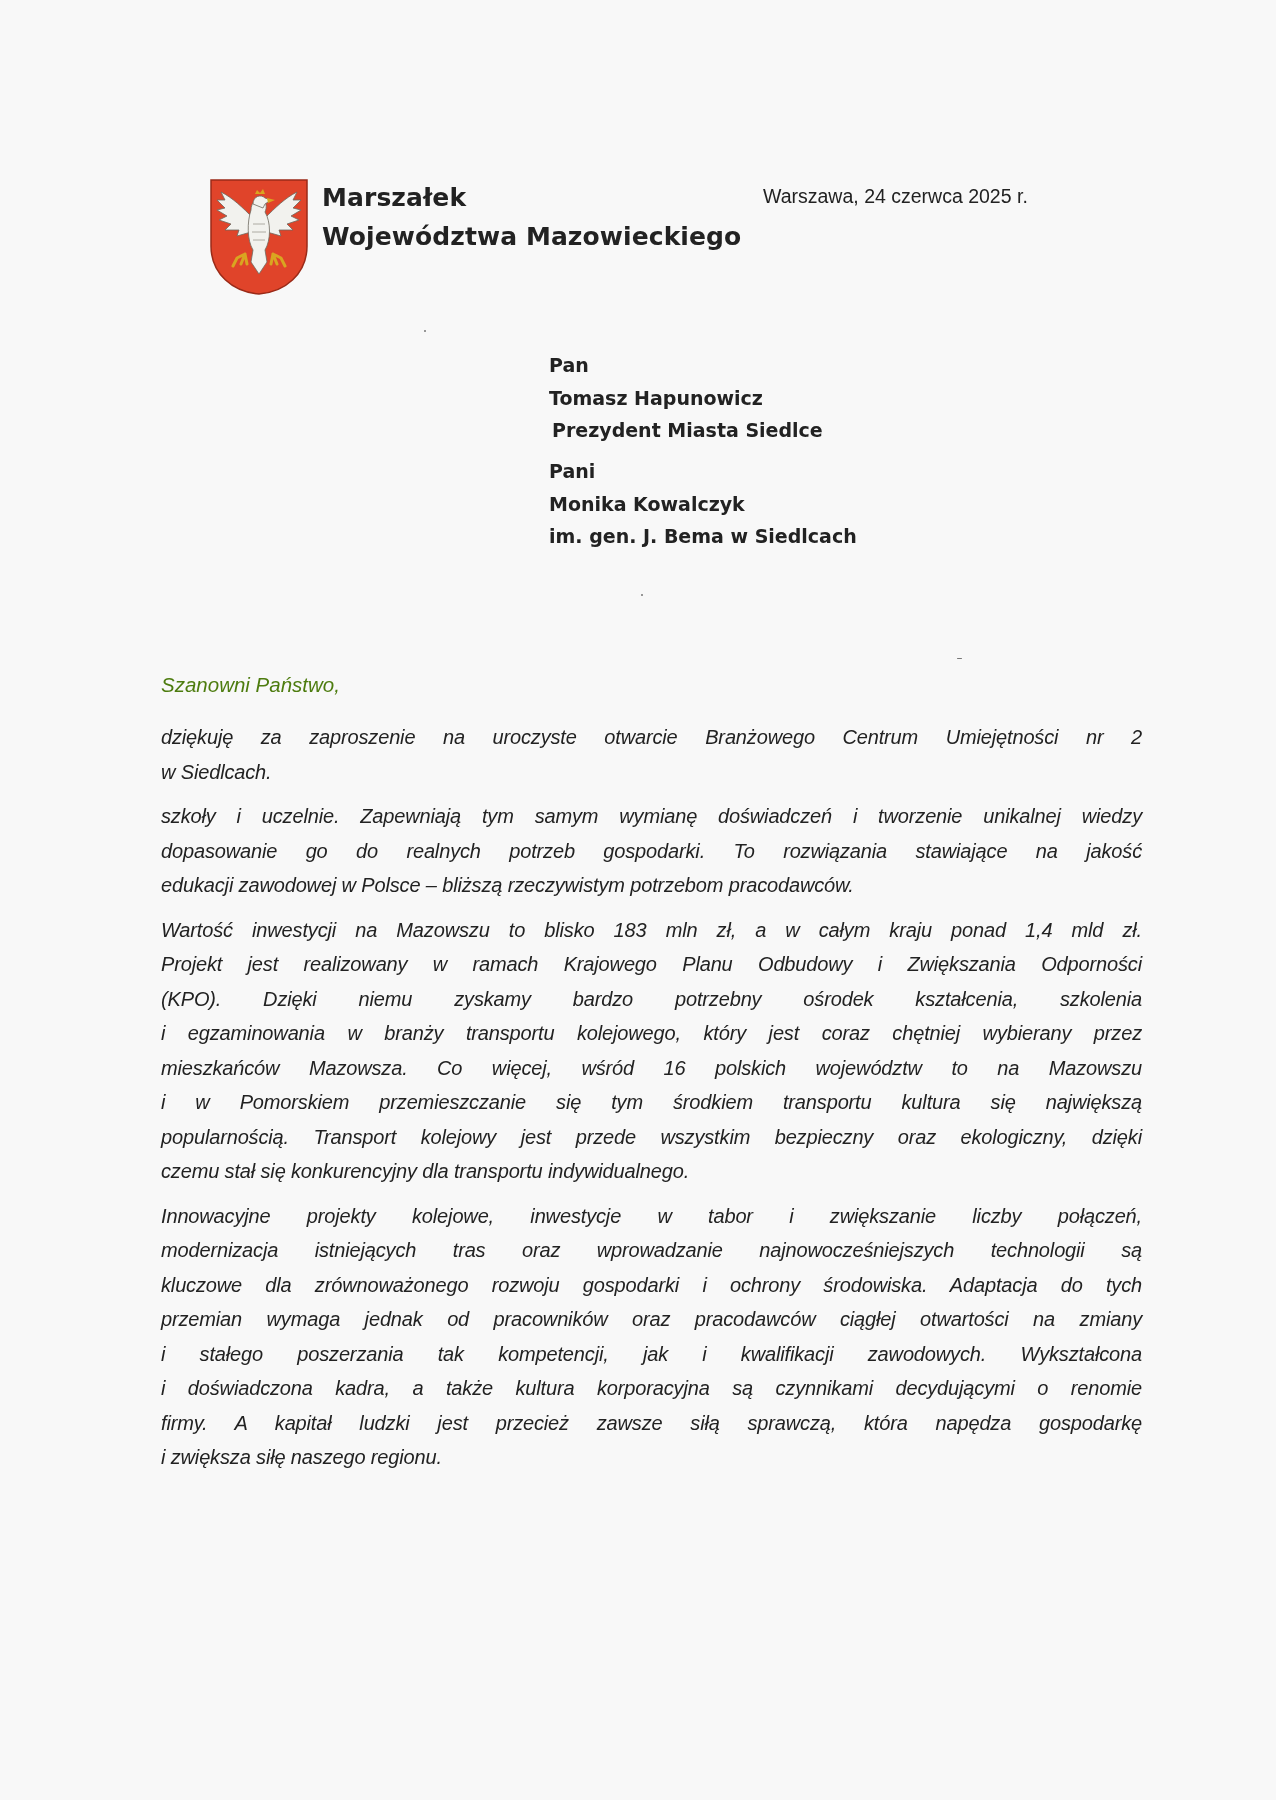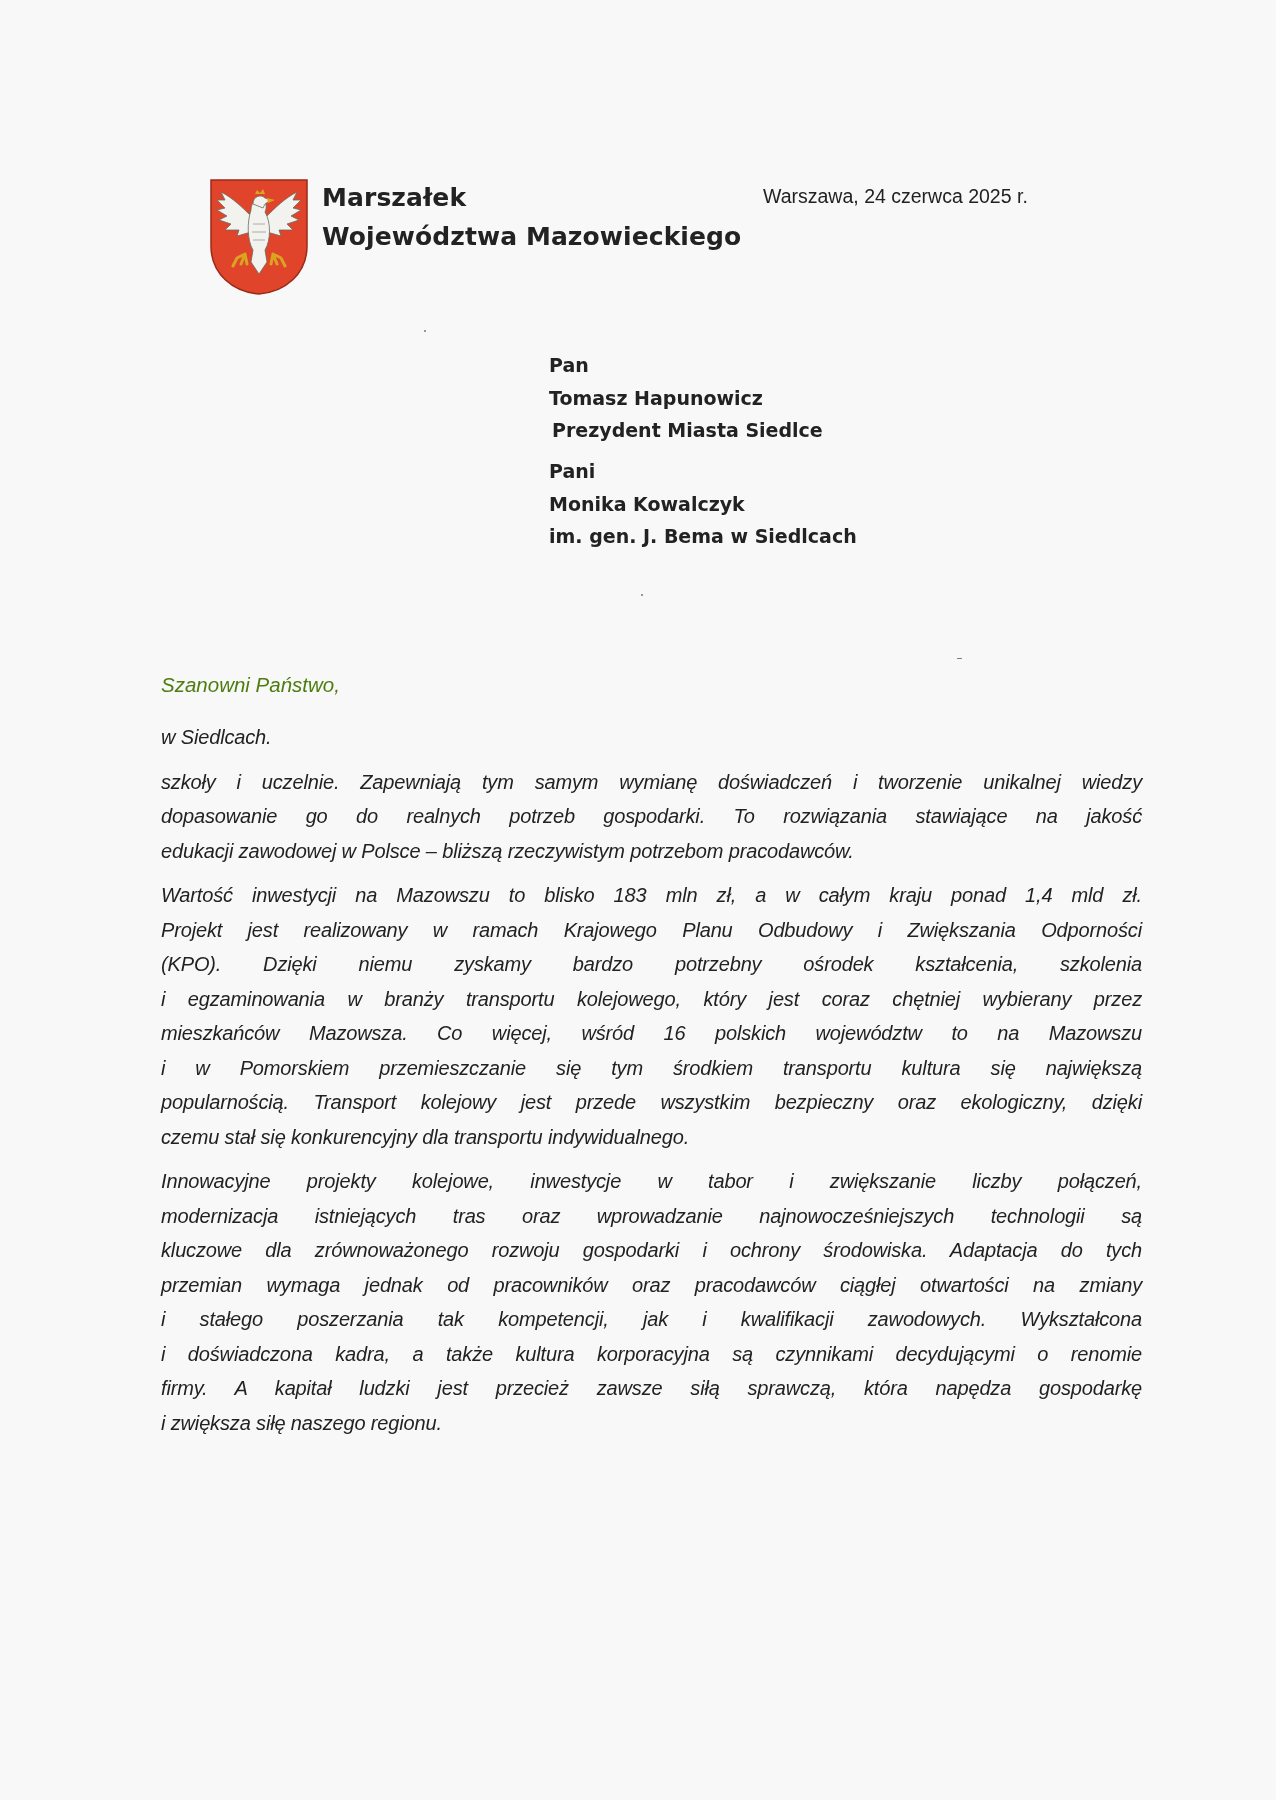--- a/index.html
+++ b/index.html
@@ -95,20 +95,21 @@
   <div class="recipient recipient-2">
     <div>Pani</div>
     <div>Monika Kowalczyk</div>
     <div>im. gen. J. Bema w Siedlcach</div>
   </div>
 
   <div class="salutation">Szanowni Państwo,</div>
 
   <div class="body-text">
     <p>
+      <span class="line">dziękuję za zaproszenie na uroczyste otwarcie Branżowego Centrum Umiejętności nr 2</span>
       <span class="line last">w Siedlcach.</span>
     </p>
     <p>
       <span class="line">szkoły i uczelnie. Zapewniają tym samym wymianę doświadczeń i tworzenie unikalnej wiedzy</span>
       <span class="line">dopasowanie go do realnych potrzeb gospodarki. To rozwiązania stawiające na jakość</span>
       <span class="line last">edukacji zawodowej w Polsce – bliższą rzeczywistym potrzebom pracodawców.</span>
     </p>
     <p>
       <span class="line">Wartość inwestycji na Mazowszu to blisko 183 mln zł, a w całym kraju ponad 1,4 mld zł.</span>
       <span class="line">Projekt jest realizowany w ramach Krajowego Planu Odbudowy i Zwiększania Odporności</span>

